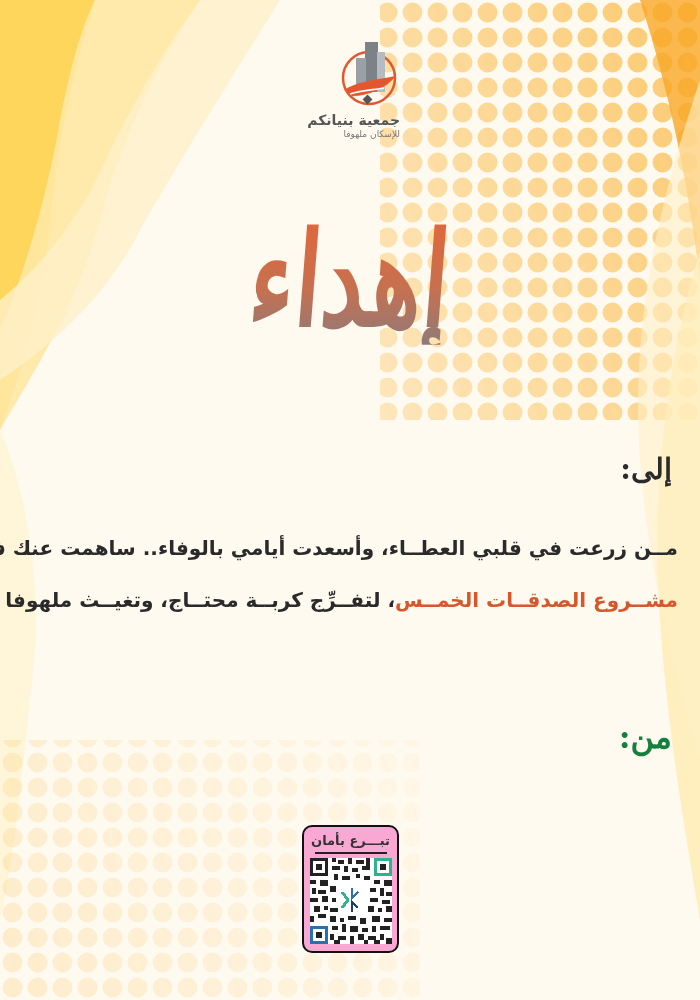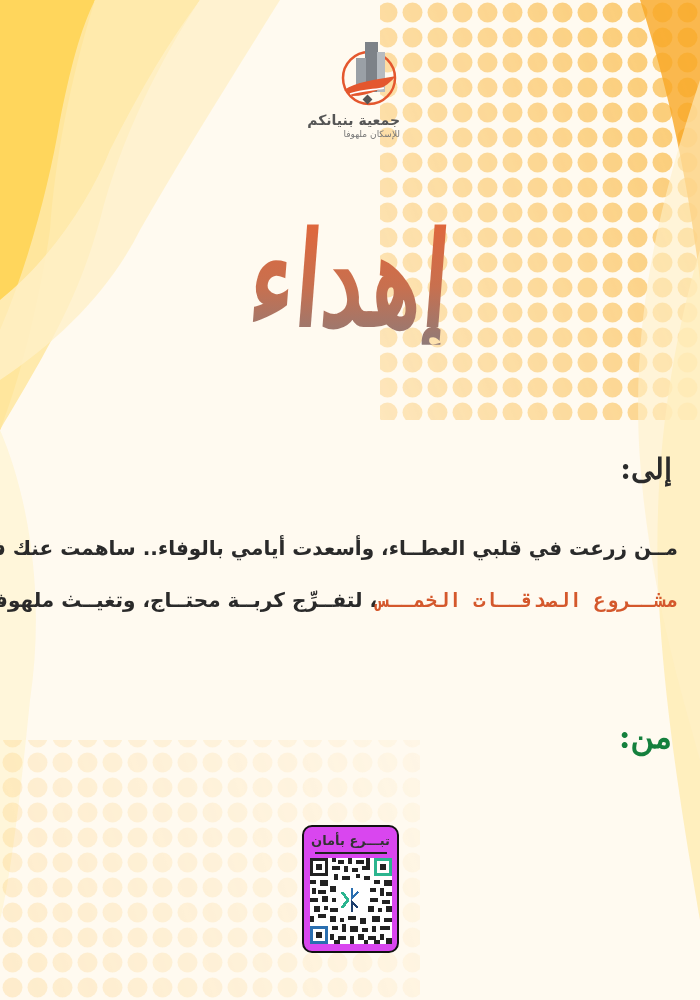--- a/index.html
+++ b/index.html
@@ -42,30 +42,30 @@
     .to-label {
       position: absolute; right: 28px; top: 452px;
       font-family: "DejaVu Serif", serif; font-weight: bold; font-size: 29px; color: #2b2b2b;
     }
     .body-text {
       position: absolute; right: 22px; top: 528px; width: 660px;
       font-family: "DejaVu Sans", sans-serif; font-weight: bold; font-size: 20px;
       color: #2a2a2a; text-align: justify; text-align-last: justify;
     }
     .body-text .line { height: 52px; line-height: 40px; white-space: nowrap; text-align: justify; text-align-last: justify; }
-    .highlight { color: #d4582c; font-family: Liberation Mono, monospace; }
+    .highlight { color: #d4582c; }
 
     .from-label {
       position: absolute; right: 28px; top: 718px;
       font-family: "DejaVu Serif", serif; font-weight: bold; font-size: 32px; color: #15803d;
     }
 
     .qr-card {
       position: absolute; left: 302px; top: 825px; width: 97px; height: 128px;
-      background: #d946ef; border: 2px solid #111; border-radius: 10px;
+      background: #f9a8d4; border: 2px solid #111; border-radius: 10px;
       display: flex; flex-direction: column; align-items: center; padding-top: 5px;
     }
     .qr-title {
       font-family: "DejaVu Sans", sans-serif; font-size: 13px; font-weight: bold; color: #333;
       line-height: 18px;
     }
     .qr-rule { width: 72px; height: 2px; background: #222; margin: 2px 0 4px 0; }
     .qr-code { width: 82px; height: 86px; }
   </style>
 </head>

